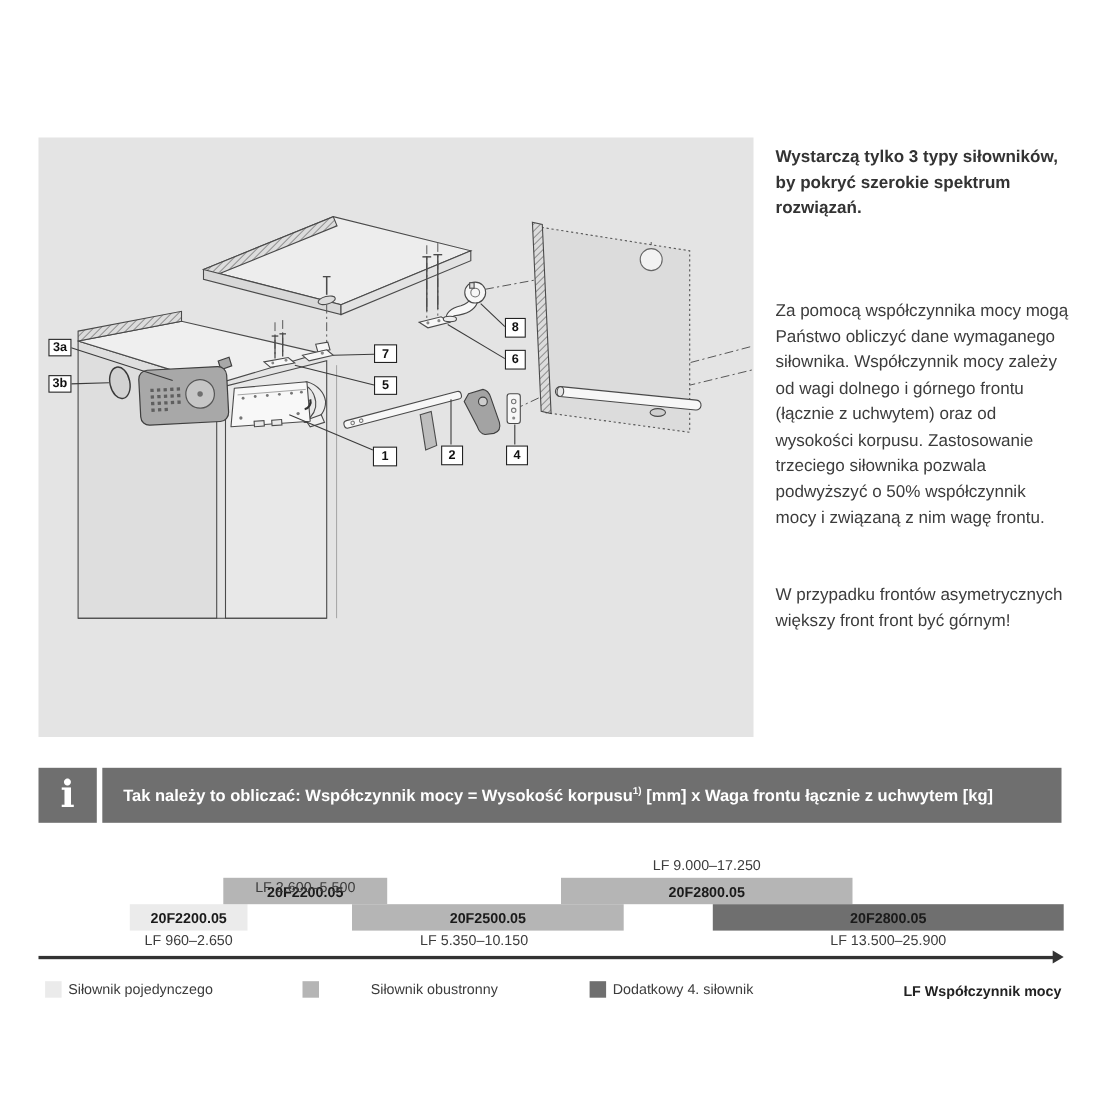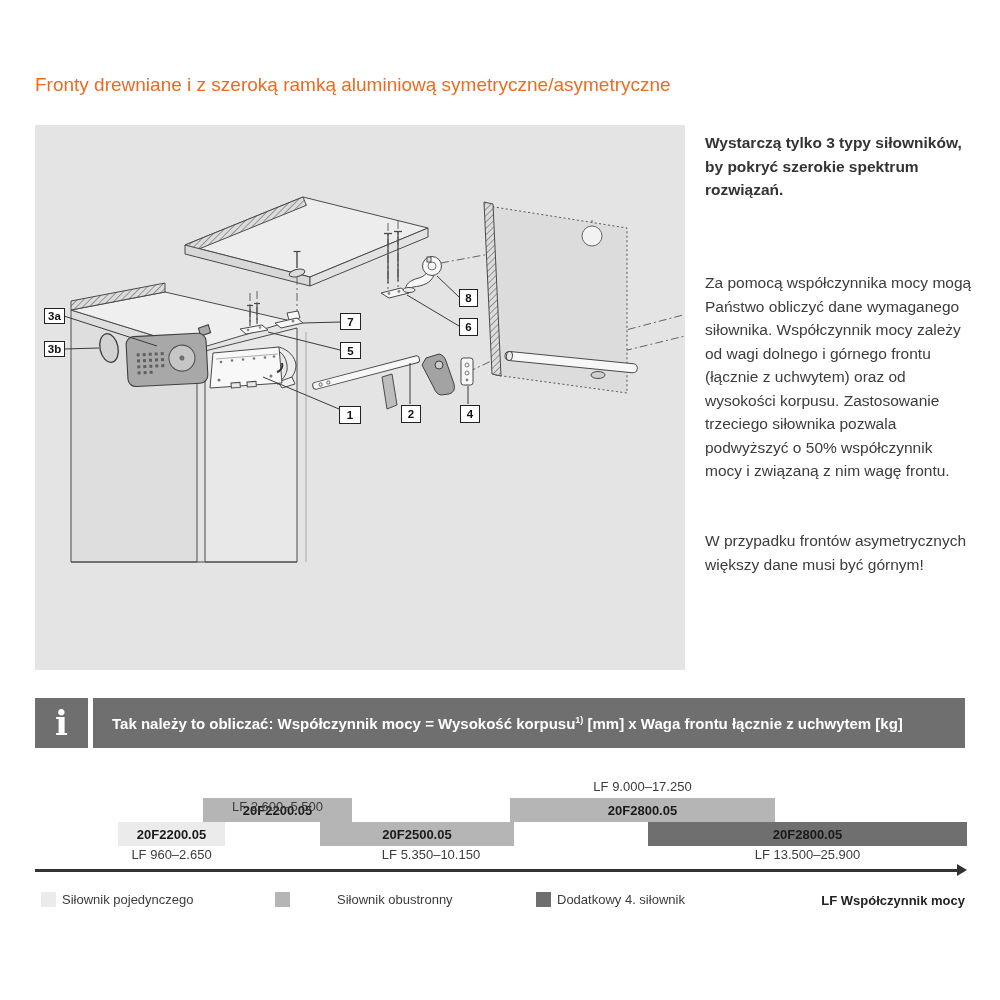--- a/index.html
+++ b/index.html
@@ -35,21 +35,20 @@
   .lg-item{position:absolute;top:0;display:flex;align-items:center;gap:6px;white-space:nowrap;}
   .lg-sq{width:15px;height:15px;display:inline-block;}
   .lg-axis{position:absolute;right:0;top:1px;font-weight:bold;color:#222;}
   .note{position:absolute;left:35px;top:941px;font-size:13px;color:#3c3c3c;}
 </style>
 </head>
 <body>
 
 <div class="page">
 
-  <div class="title">Fronty drewniane i z szeroką ramką aluminiową symetryczne/asymetryczne</div>
 
   <div class="diagram">
     <svg width="650" height="545" viewBox="0 0 650 545">
       <defs>
         <pattern id="hatch" patternUnits="userSpaceOnUse" width="4.5" height="4.5" patternTransform="rotate(45)">
           <rect width="4.5" height="4.5" fill="#dcdcdc"></rect>
           <line x1="0" y1="0" x2="0" y2="4.5" stroke="#5a5a5a" stroke-width="1.1"></line>
         </pattern>
       </defs>
 
@@ -226,38 +225,38 @@
         <div class="callout" style="left: 366px; top: 280px; width: 20px; height: 18px;">2</div>
         <div class="callout" style="left: 425px; top: 280px; width: 20px; height: 18px;">4</div>
         <div class="callout" style="left: 424px; top: 193px; width: 19px; height: 18px;">6</div>
         <div class="callout" style="left: 424px; top: 164px; width: 19px; height: 18px;">8</div>
       </div>
   </div>
 
   <div class="rightcol">
     <div class="rc-head">Wystarczą tylko 3 typy siłowników, by pokryć szerokie spektrum rozwiązań.</div>
     <div class="rc-p1">Za pomocą współczynnika mocy mogą Państwo obliczyć dane wymaganego siłownika. Współczynnik mocy zależy od wagi dolnego i górnego frontu (łącznie z uchwytem) oraz od wysokości korpusu. Zastosowanie trzeciego siłownika pozwala podwyższyć o 50% współczynnik mocy i związaną z nim wagę frontu.</div>
-    <div class="rc-p2">W przypadku frontów asymetrycznych większy dane musi być górnym!</div>
+    <div class="rc-p2">W przypadku frontów asymetrycznych większy front front być górnym!</div>
   </div>
 
   <div class="ibox">
     <span>i</span>
   </div>
   <div class="ibar">
     <span><span>Tak należy to obliczać: Współczynnik mocy = Wysokość korpusu</span><sup>1)</sup><span> [mm] x Waga frontu łącznie z uchwytem [kg]</span></span>
   </div>
 
   <div class="chart" id="chart">
     <div class="axisline"></div>
     <div class="axishead"></div>
   <div class="cbar" style="left: 83px; width: 107px; top: 44px; background: rgb(235, 235, 235);">20F2200.05</div>
       <div class="rlabel" style="left: 136.5px; top: 69px;">LF 960–2.650</div>
       <div class="cbar" style="left: 168px; width: 149px; top: 20px; background: rgb(181, 181, 181);">20F2200.05</div>
       <div class="rlabel" style="left: 242.5px; top: 1px; margin-top: 20px;">LF 2.600–5.500</div>
-      <div class="cbar" style="left: 285px; width: 194px; top: 44px; background: rgb(181, 181, 181);">20F2500.05</div>
+      <div class="cbar" style="left: 285px; width: 247px; top: 44px; background: rgb(181, 181, 181);">20F2500.05</div>
       <div class="rlabel" style="left: 396px; top: 69px;">LF 5.350–10.150</div>
       <div class="cbar" style="left: 475px; width: 265px; top: 20px; background: rgb(181, 181, 181);">20F2800.05</div>
       <div class="rlabel" style="left: 607.5px; top: 1px;">LF 9.000–17.250</div>
       <div class="cbar" style="left: 613px; width: 319px; top: 44px; background: rgb(111, 111, 111);">20F2800.05</div>
       <div class="rlabel" style="left: 772.5px; top: 69px;">LF 13.500–25.900</div>
     </div>
 
   <div class="legendrow" id="legendrow">
     <div class="lg-axis">LF Współczynnik mocy</div>
   <div class="lg-item" style="left: 6px;">

